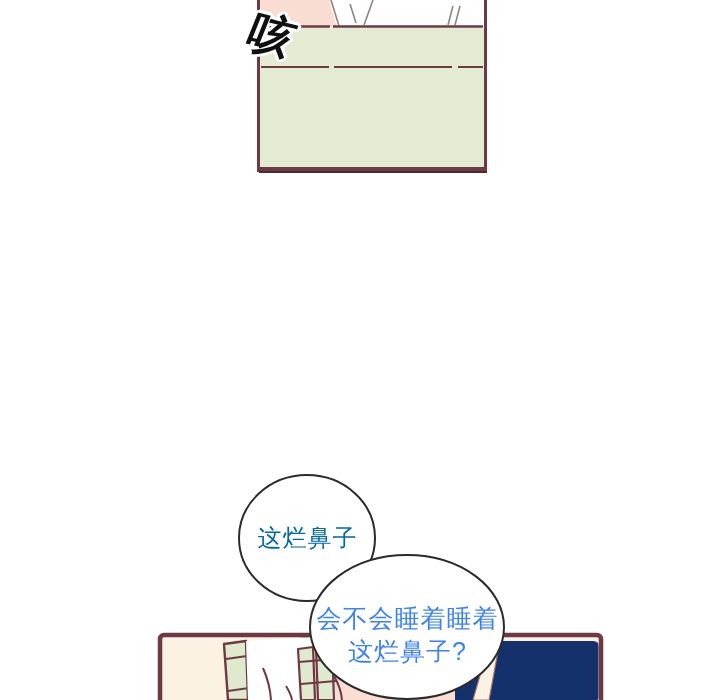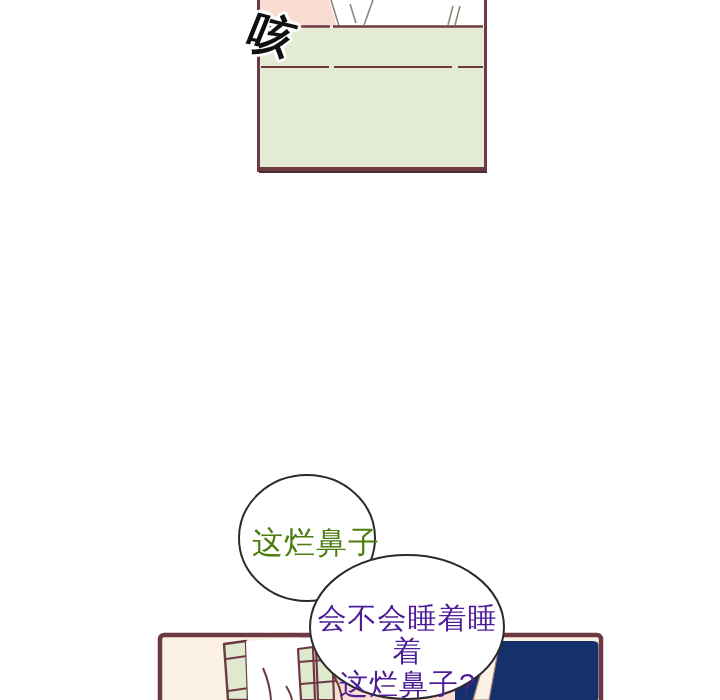--- a/index.html
+++ b/index.html
@@ -17,25 +17,25 @@
     font-size:45px; font-weight:700; color:#101010;
     transform:rotate(14deg) skewX(-8deg); transform-origin:top left;
     text-shadow:
       -2px -2px 0 #fff, 2px -2px 0 #fff, -2px 2px 0 #fff, 2px 2px 0 #fff,
       0 -3px 0 #fff, 0 3px 0 #fff, -3px 0 0 #fff, 3px 0 0 #fff;
     white-space:nowrap;
   }
   
   .bubble1-text {
     position:absolute; left:235px; top:522px; width:145px;
-    text-align:right; font-size:31px; color:#4d7c0f; letter-spacing:1px;
+    text-align:center; font-size:24px; color:#0369a1; letter-spacing:1px;
   }
   .bubble2-text {
     position:absolute; left:305px; top:602px; width:205px;
-    text-align:center; font-size:29px; line-height:33px; color:#4c1d95;
+    text-align:center; font-size:25px; line-height:33px; color:#3b82f6;
     letter-spacing:1px;
   }
 </style>
 </head>
 <body>
 
 <div class="page">
 
   <svg class="panel-top-svg" width="230" height="174" viewBox="0 0 230 174">
 

